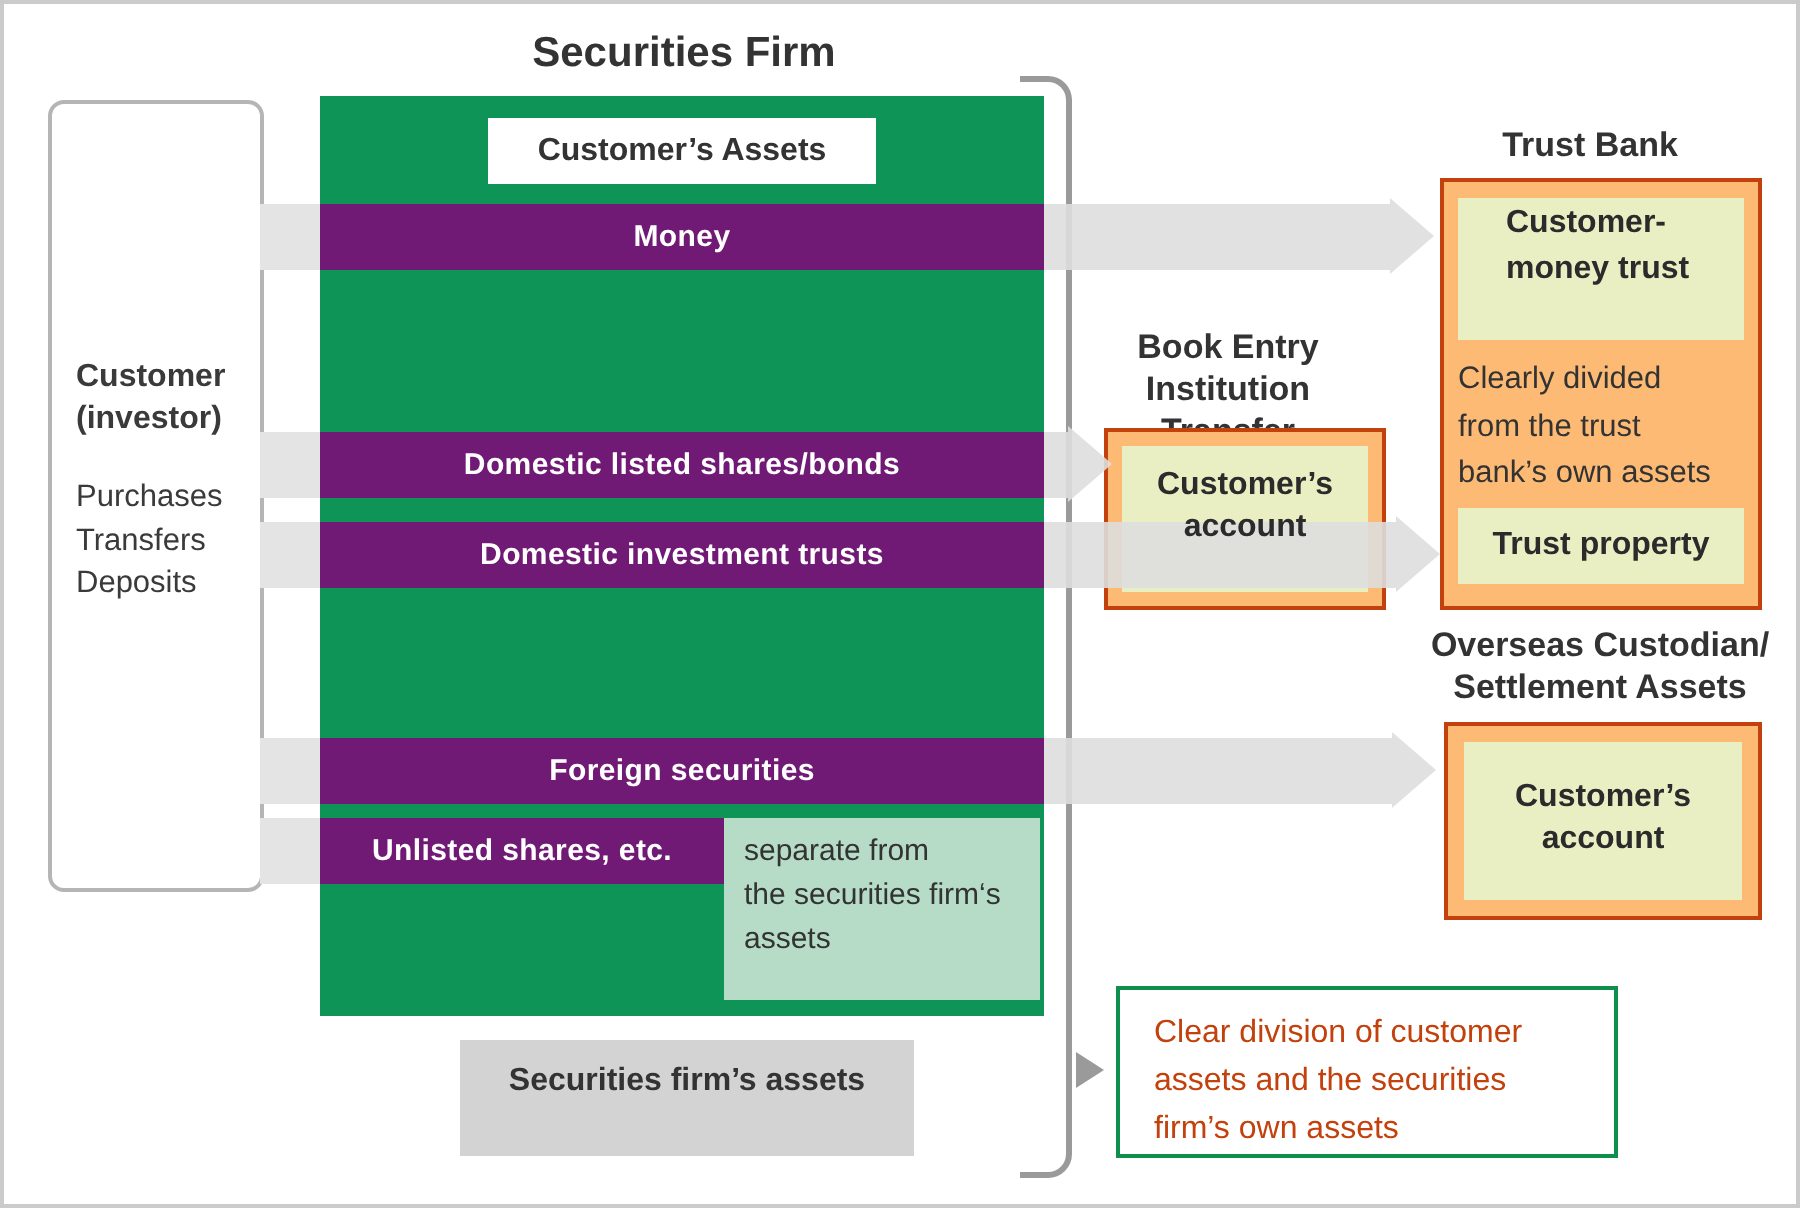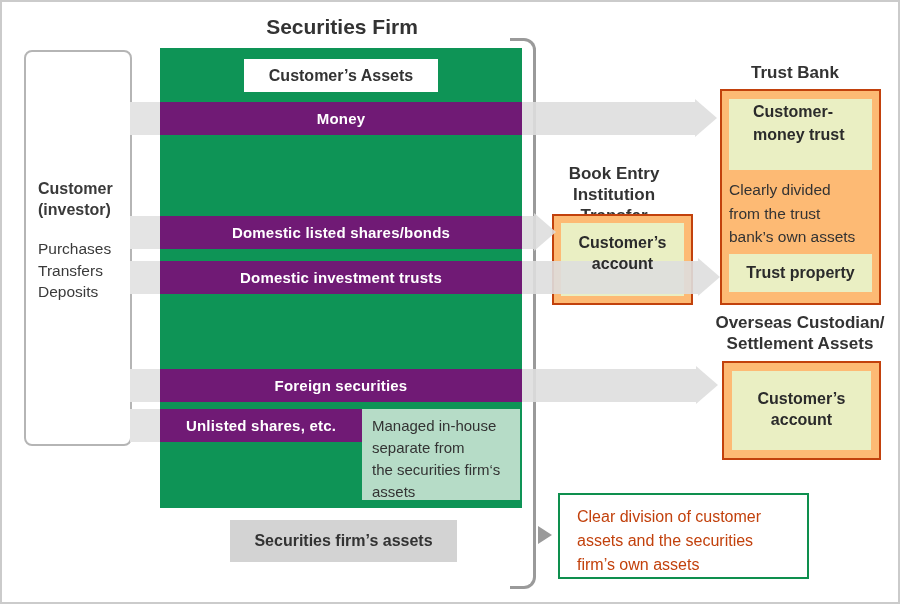--- a/index.html
+++ b/index.html
@@ -59,21 +59,21 @@
   .band-listed   { top:168px; }
   .band-invest   { top:213px; }
   .band-foreign  { top:321px; }
   .band-unlisted { top:361px; width:202px; }
   .note-box {
     position:absolute; left:202px; top:361px; width:158px; height:91px;
     background:#b6dcc7; color:#333; font-size:15px; line-height:22px;
     padding:6px 10px;
   }
   .own-assets-box {
-    position:absolute; left:228px; top:518px; width:227px; height:42px;
+    position:absolute; left:228px; top:518px; width:227px; height:58px;
     background:#d3d3d3; text-align:center; line-height:42px;
     font-size:16px; font-weight:bold; color:#333; z-index:3;
   }
 
   
   .bracket {
     position:absolute; left:508px; top:36px; width:26px; height:551px;
     border-top:3px solid #9a9a9a; border-right:3px solid #9a9a9a; border-bottom:3px solid #9a9a9a;
     border-radius:0 12px 12px 0; z-index:2;
   }
@@ -156,21 +156,20 @@
 
   <div class="firm-container">
     <div class="green-box">
       <div class="assets-box">Customer’s Assets</div>
       <div class="band band-money">Money</div>
       <div class="band band-invest">Domestic investment trusts</div>
       <div class="band band-listed">Domestic listed shares/bonds</div>
       <div class="band band-foreign">Foreign securities</div>
       <div class="band band-unlisted">Unlisted shares, etc.</div>
       <div class="note-box">
-        <div>Managed in-house</div>
         <div>separate from</div>
         <div>the securities firm‘s</div>
         <div>assets</div>
       </div>
     </div>
   </div>
 
   <div class="own-assets-box">Securities firm’s assets</div>
 
   <div class="arrow arrow-money">

